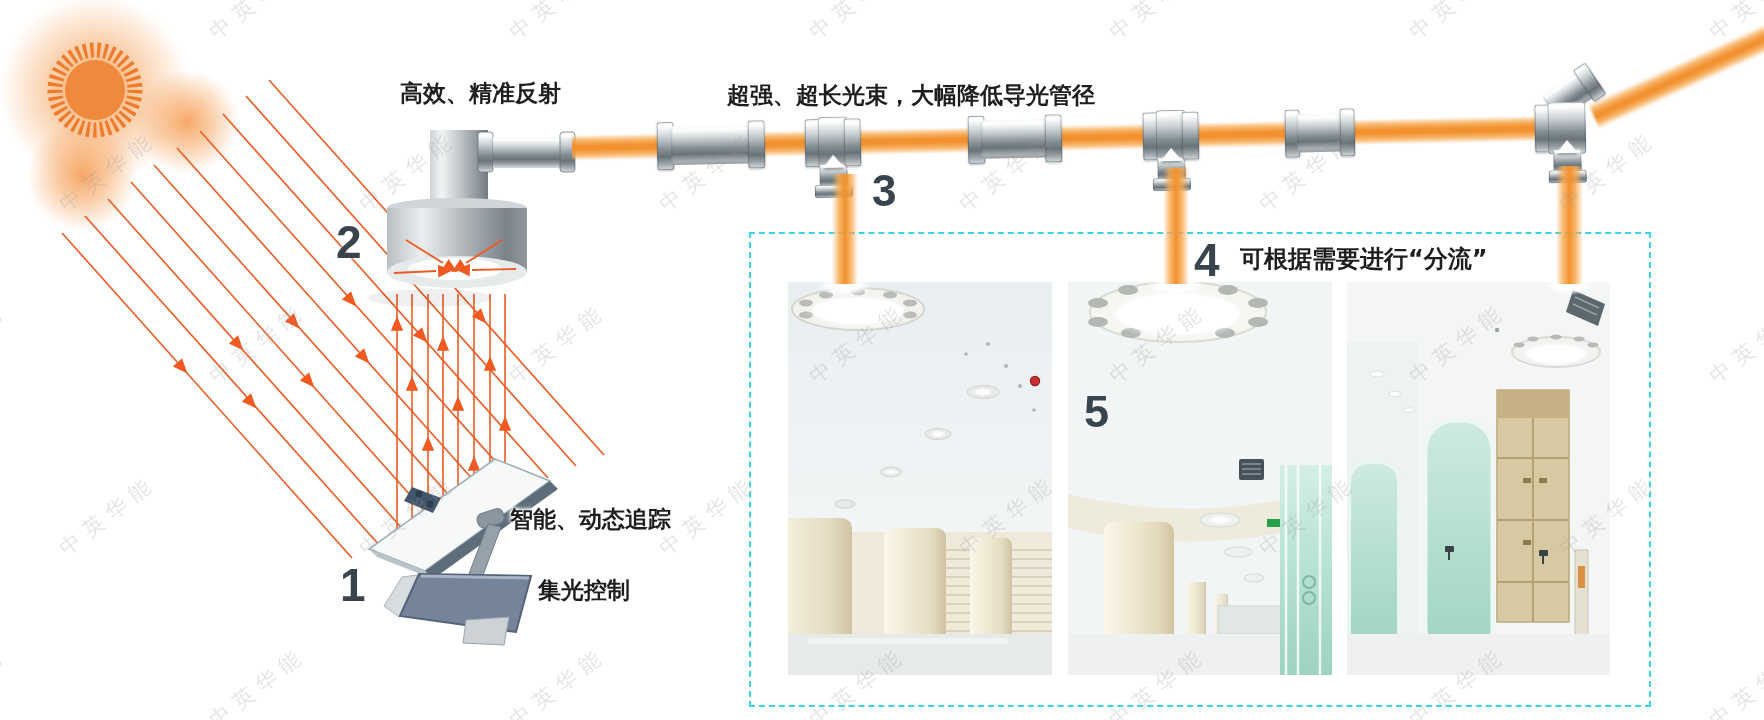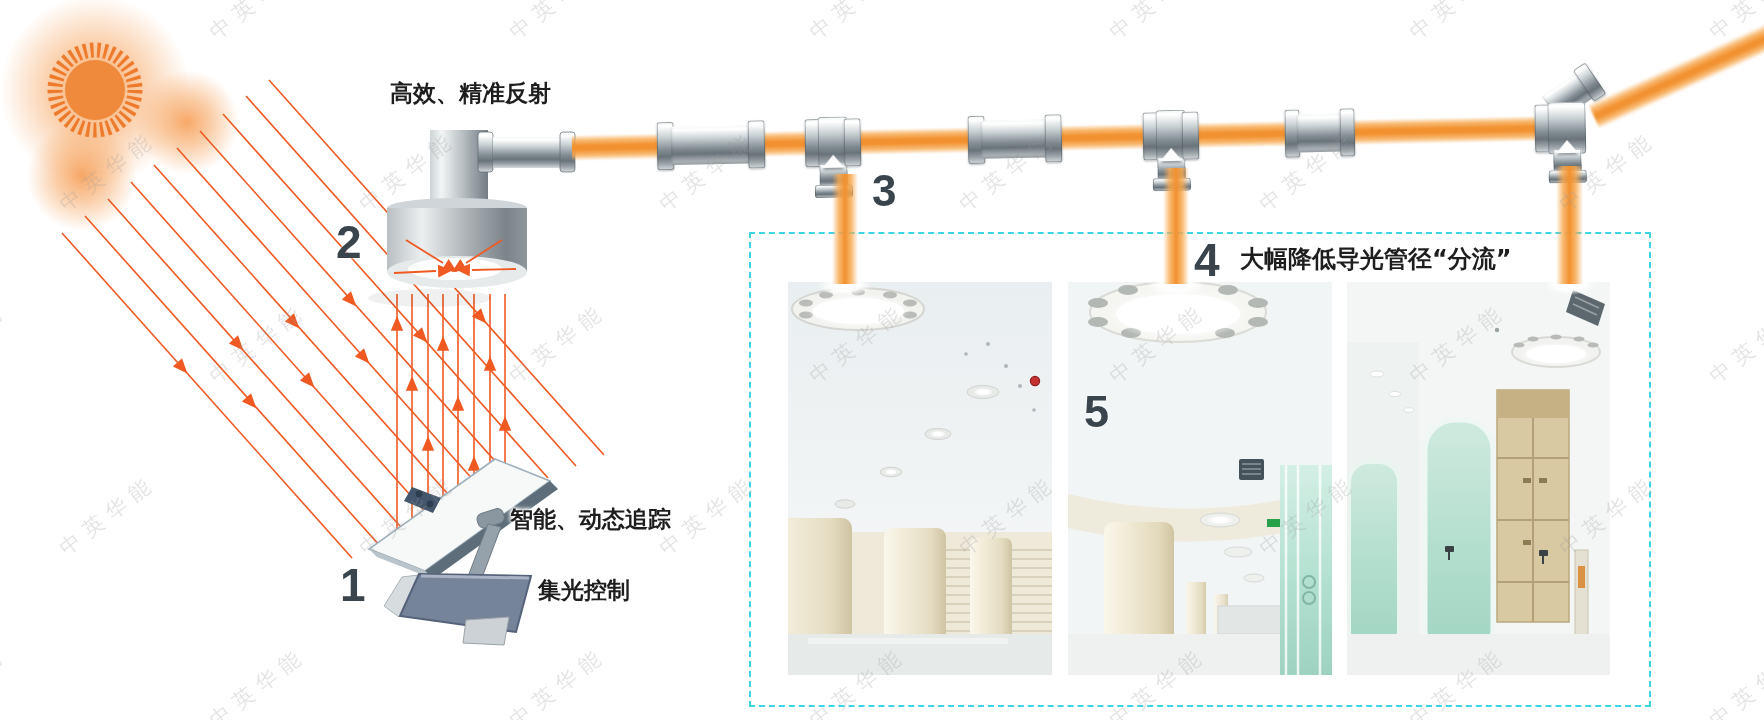--- a/index.html
+++ b/index.html
@@ -469,26 +469,27 @@
       <rect y="352" width="263" height="41" fill="#eff1f0"></rect>
       <ellipse cx="223" cy="3" rx="26" ry="10" fill="url(#pg3)" opacity=".9"></ellipse>
     </svg>
   </div>
 
   <div class="stepnum" style="left:340px;top:562px;font-size:46px;">1</div>
   <div class="lbl glow" style="left:510px;top:504px;font-size:23px;">智能、动态追踪</div>
   <div class="lbl glow" style="left:538px;top:575px;font-size:23px;">集光控制</div>
 
   <div class="stepnum" style="left:336px;top:219px;font-size:46px;">2</div>
-  <div class="lbl" style="left:390px;top:78px;font-size:23px;">高效、精准反射</div>
+  <div class="lbl" style="left:400px;top:78px;font-size:23px;">高效、精准反射</div>
 
   <div class="stepnum" style="left:872px;top:169px;font-size:44px;">3</div>
+  <div class="lbl" style="left:727px;top:80px;font-size:23px;">超强、超长光束，大幅降低导光管径</div>
 
   <div class="stepnum" style="left:1194px;top:237px;font-size:46px;">4</div>
-  <div class="lbl glow" style="left:1240px;top:243px;font-size:24px;">大幅降低导光管径“分流”</div>
+  <div class="lbl glow" style="left:1240px;top:243px;font-size:24px;">可根据需要进行“分流”</div>
 
   <div class="stepnum" style="left:1084px;top:389px;font-size:45px;">5</div>
 
   <div id="wm-layer">
       <span class="wm" style="left: -100px; top: -15px;">中英华能</span>
       <span class="wm" style="left: 200px; top: -15px;">中英华能</span>
       <span class="wm" style="left: 500px; top: -15px;">中英华能</span>
       <span class="wm" style="left: 800px; top: -15px;">中英华能</span>
       <span class="wm" style="left: 1100px; top: -15px;">中英华能</span>
       <span class="wm" style="left: 1400px; top: -15px;">中英华能</span>

